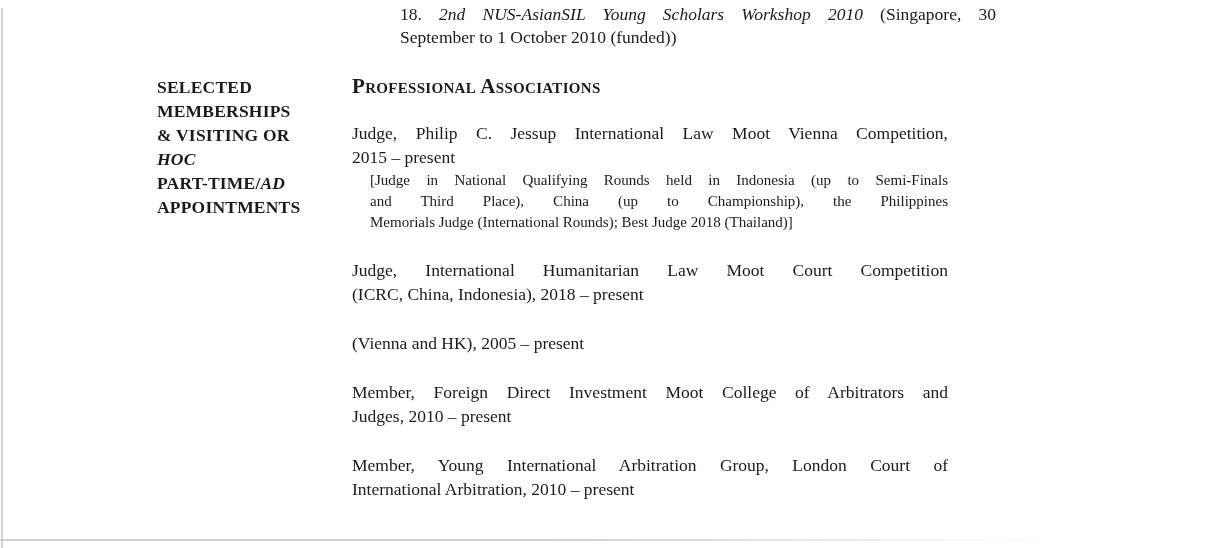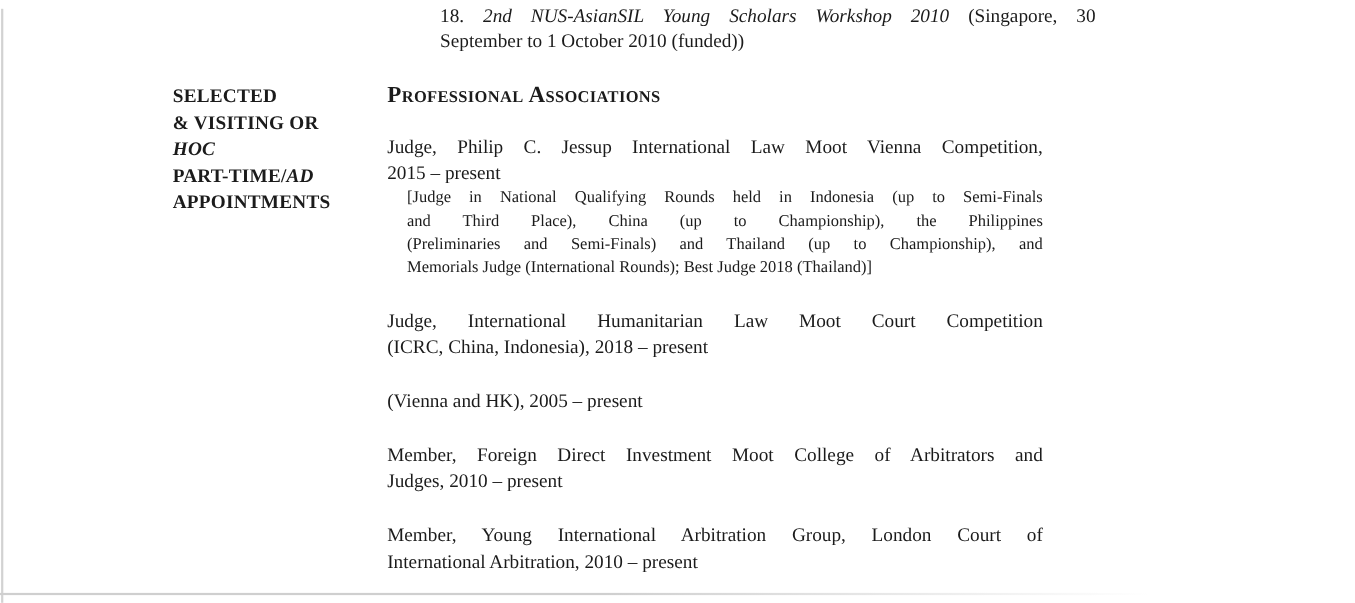--- a/index.html
+++ b/index.html
@@ -84,36 +84,36 @@
 <div class="page-edge-left"></div>
 <div class="page-edge-bottom"></div>
 
 <div id="continued-item">
     <div class="line fill"><span>18. </span><span class="it">2nd NUS-AsianSIL Young Scholars Workshop 2010</span><span> (Singapore, 30</span></div>
     <div class="line"><span>September to 1 October 2010 (funded))</span></div>
   </div>
 
 <div id="sidebar-heading">
     <div class="line"><span>SELECTED</span></div>
+    <div class="line"><span>MEMBERSHIPS</span></div>
     <div class="line"><span>&amp; VISITING OR</span></div>
     <div class="line"><span class="it">HOC</span></div>
     <div class="line"><span>PART-TIME/</span><span class="it">AD</span></div>
     <div class="line"><span>APPOINTMENTS</span></div>
   </div>
 
 <div id="section-heading">Professional Associations</div>
 
 <div id="entries">
     <div class="entry">
       <div class="line fill"><span>Judge, Philip C. Jessup International Law Moot Vienna Competition,</span></div>
       <div class="line"><span>2015 – present</span></div>
       <div class="note">
         <div class="line fill"><span>[Judge in National Qualifying Rounds held in Indonesia (up to Semi-Finals</span></div>
         <div class="line fill"><span>and Third Place), China (up to Championship), the Philippines</span></div>
-        <div class="line fill"><span>(Preliminaries and Semi-Finals) and Thailand (up to Championship), and</span></div>
         <div class="line"><span>Memorials Judge (International Rounds); Best Judge 2018 (Thailand)]</span></div>
       </div>
     </div>
     <div class="entry">
       <div class="line fill"><span>Judge, International Humanitarian Law Moot Court Competition</span></div>
       <div class="line"><span>(ICRC, China, Indonesia), 2018 – present</span></div>
     </div>
     <div class="entry">
       <div class="line"><span>(Vienna and HK), 2005 – present</span></div>
     </div>

